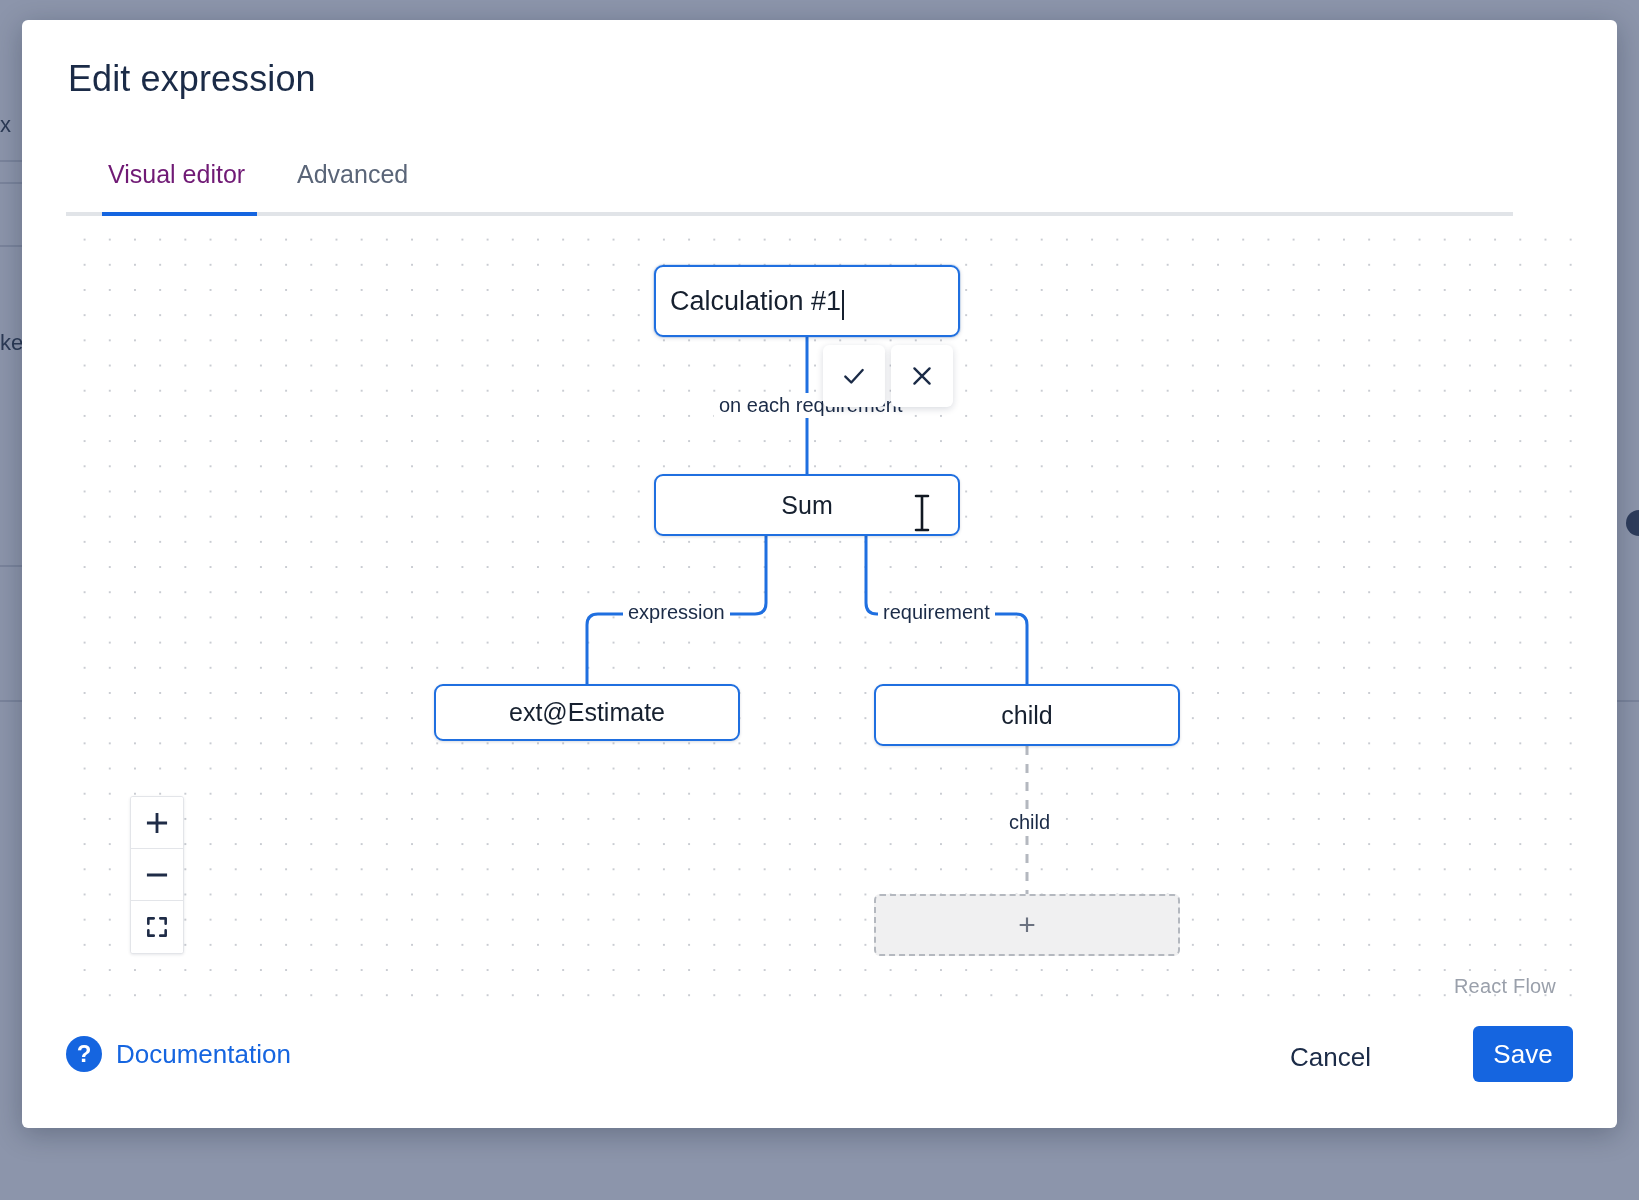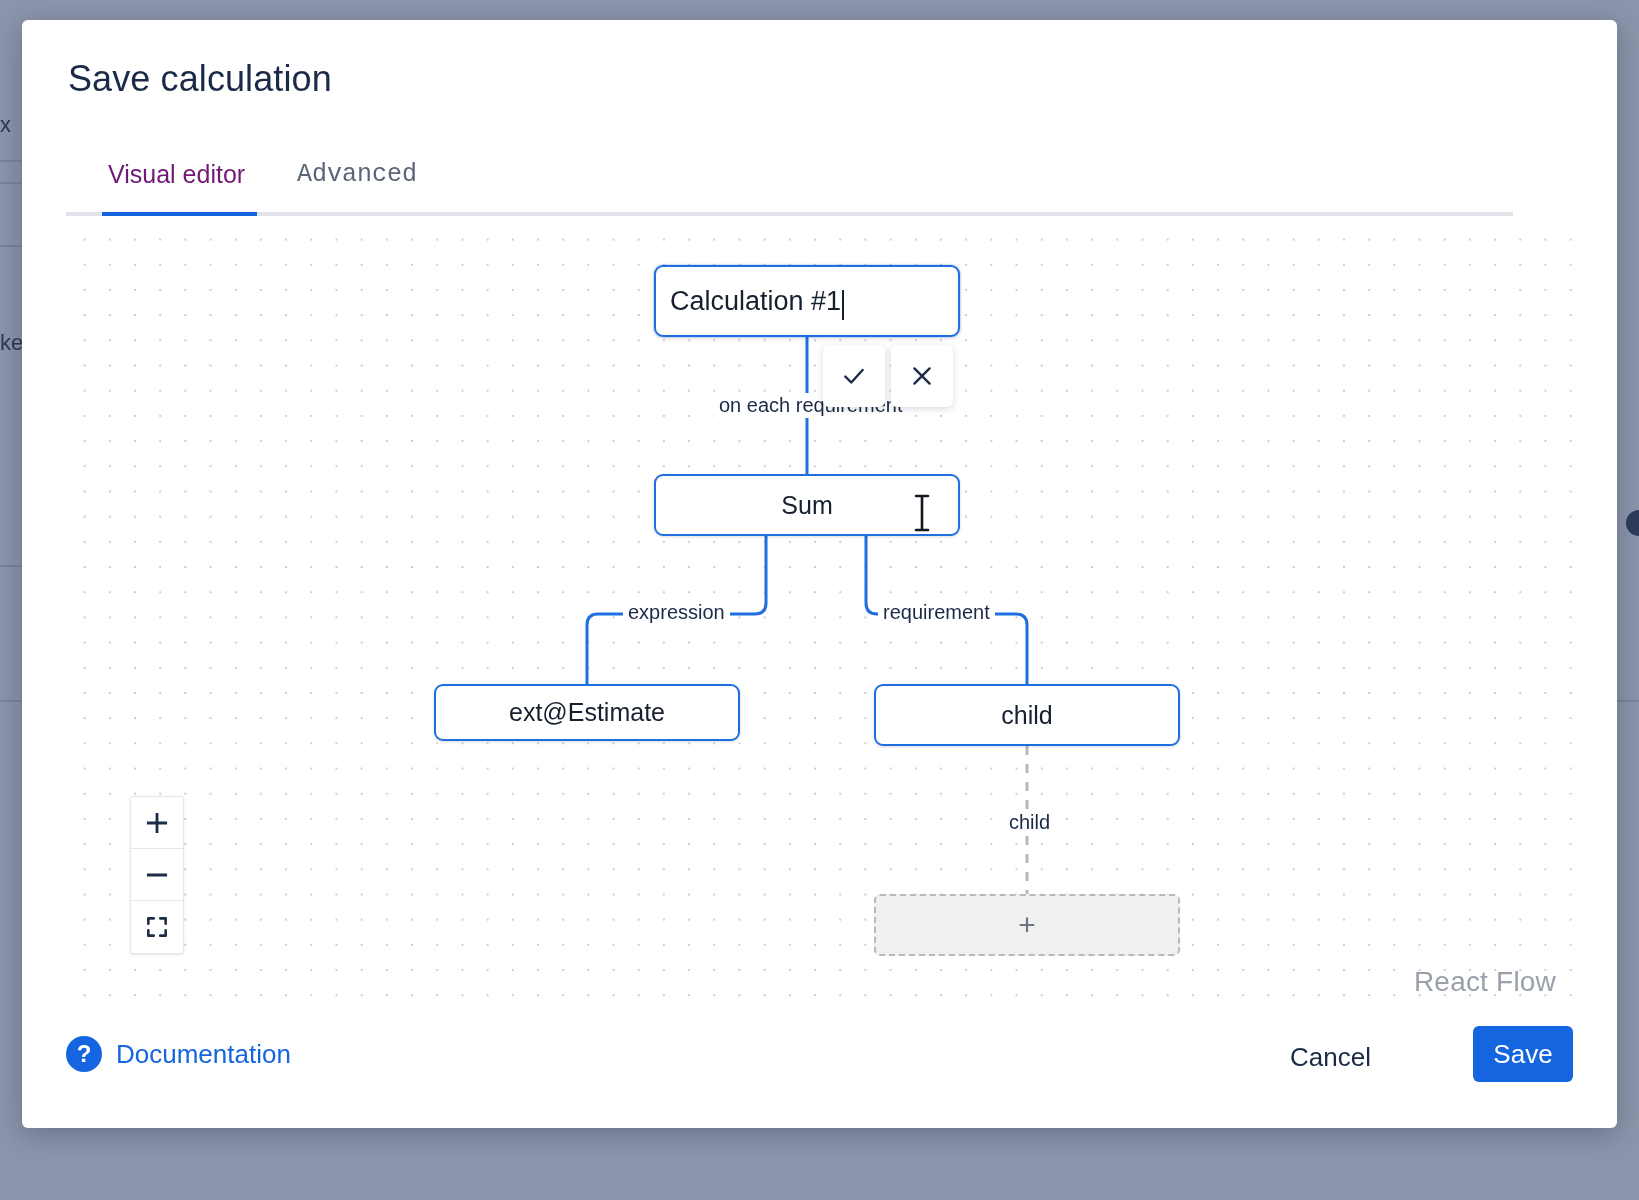--- a/index.html
+++ b/index.html
@@ -211,21 +211,21 @@
     background: #ffffff;
     display: flex; align-items: center; justify-content: center;
     cursor: pointer;
     padding: 0;
   }
   .zoom-btn:last-child { border-bottom: none; }
 
   #react-flow-attr {
     position: absolute;
     right: 18px; bottom: 10px;
-    font-size: 28px;
+    font-size: 20px;
     color: #9aa0ab;
     letter-spacing: 0.2px;
   }
 
   
   #footer {
     position: absolute;
     left: 0; bottom: 0;
     width: 100%; height: 120px;
   }
@@ -290,25 +290,25 @@
   <div class="bg-rule" style="left:0; top:182px; width:22px;"></div>
   <div class="bg-rule" style="left:0; top:245px; width:22px;"></div>
   <div class="bg-rule" style="left:0; top:565px; width:22px;"></div>
   <div class="bg-rule" style="left:0; top:700px; width:22px;"></div>
   <div class="bg-rule" style="left:1617px; top:700px; width:22px;"></div>
   <div class="bg-dot" style="left:1626px; top:510px;"></div>
 </div>
 
 <div id="modal">
 
-  <div id="modal-title">Save calculation</div>
+  <div id="modal-title">Edit expression</div>
 
   <div id="tabs">
     <button class="tab active" style="left:36px;">Visual editor</button>
-    <button class="tab" style="left:225px;font-family:Liberation Mono, monospace;">Advanced</button>
+    <button class="tab" style="left:225px;">Advanced</button>
     <div id="tab-underline-track"></div>
     <div id="tab-underline-active"></div>
   </div>
 
   <div id="canvas">
 
     <svg id="edges" width="1508" height="790">
 
       <path d="M 741 119 L 741 256" stroke="#1f6fe0" stroke-width="3" fill="none"></path>
 

